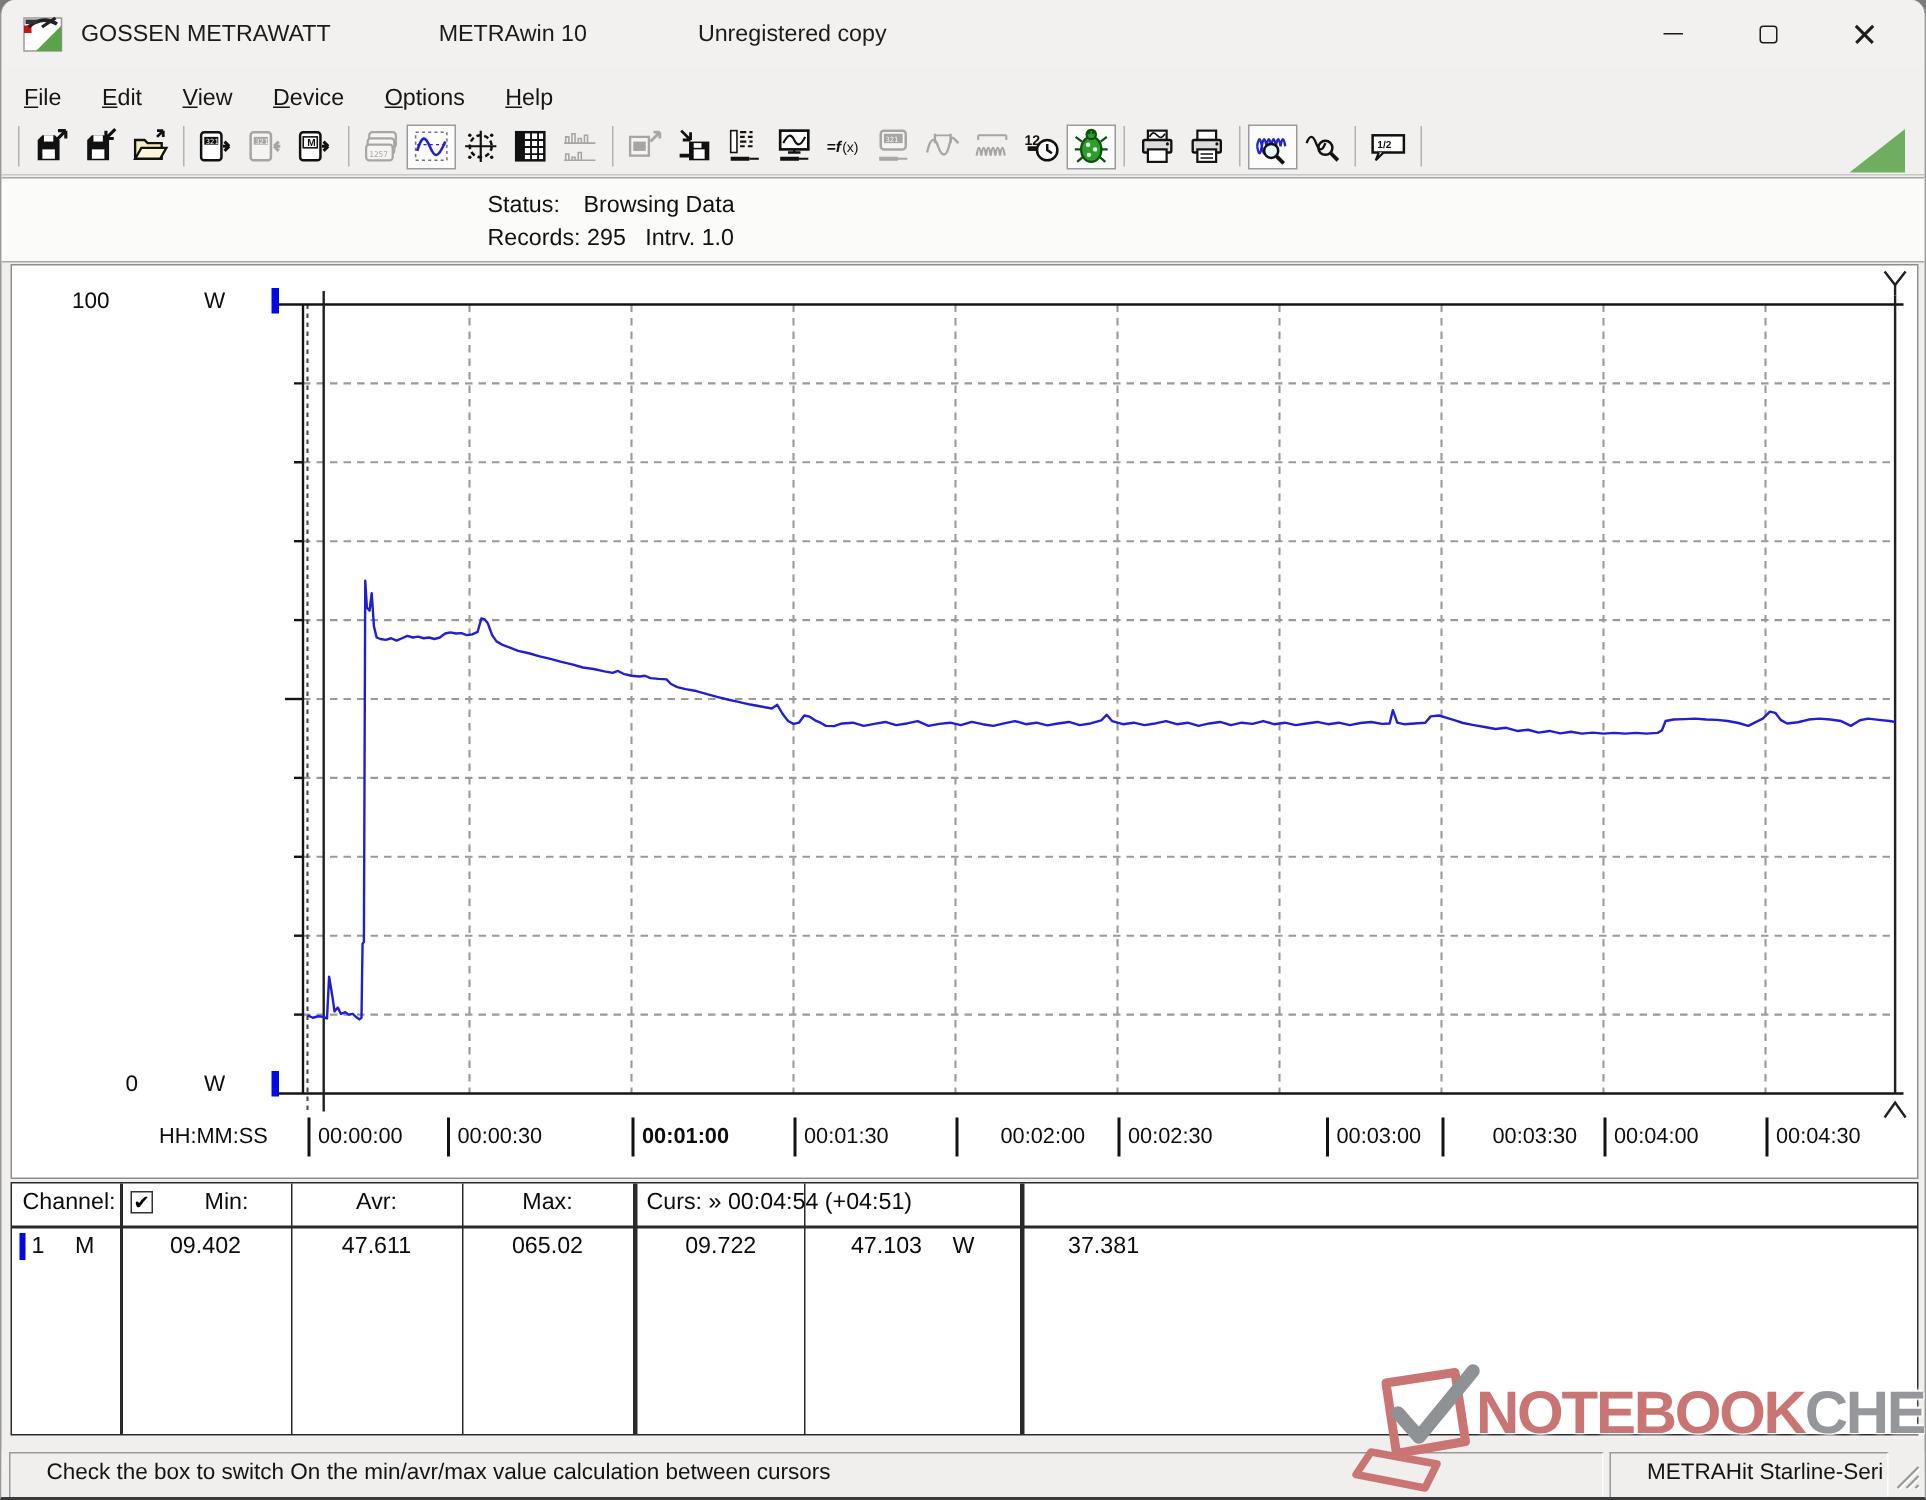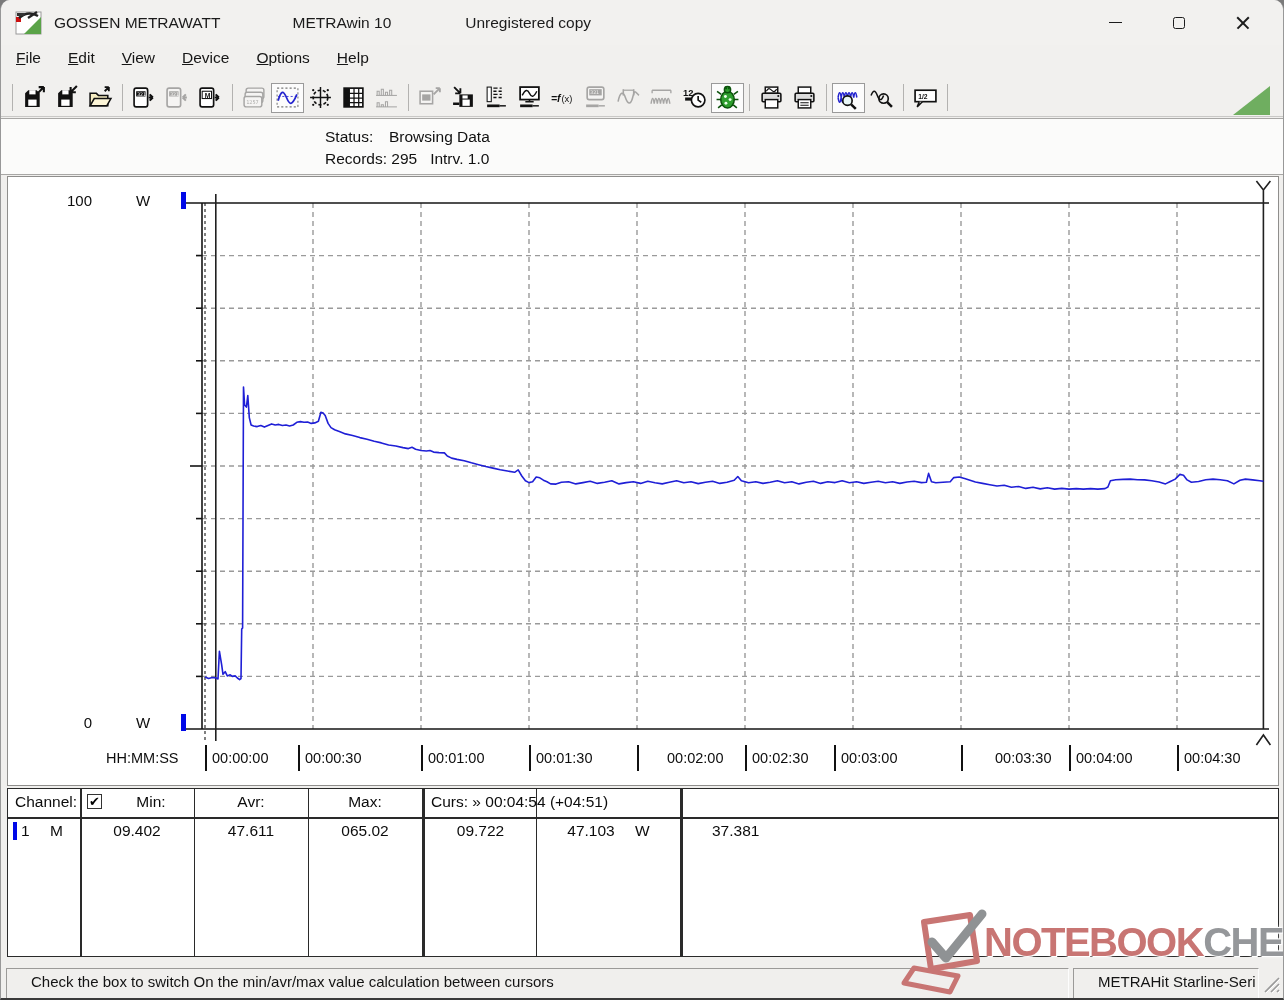--- a/index.html
+++ b/index.html
@@ -13,21 +13,21 @@
   .t2{margin-left:72px;}
   .t3{margin-left:74px;}
   .wcontrols{position:absolute;right:0;top:0;height:45px;display:flex;}
   .wbtn{width:64px;height:45px;display:flex;align-items:center;justify-content:center;}
   .min-glyph{width:13px;height:0;border-top:1.6px solid #1c1c1c;}
   .max-glyph{width:12px;height:12px;border:1.4px solid #1c1c1c;border-radius:2.5px;}
   .close-glyph{position:relative;width:14px;height:14px;}
   .close-glyph:before,.close-glyph:after{content:"";position:absolute;left:-1px;top:6px;width:16px;height:1.6px;background:#1c1c1c;}
   .close-glyph:before{transform:rotate(45deg);} .close-glyph:after{transform:rotate(-45deg);}
   
-  .menubar{position:absolute;left:0;top:45px;width:100%;height:34px;background:#f1f0ee;display:flex;align-items:flex-start;padding-left:6px;}
+  .menubar{position:absolute;left:0;top:45px;width:100%;height:34px;background:#f1f0ee;display:flex;align-items:flex-end;padding-left:6px;}
   .menu-item{font-size:15.5px;color:#161616;padding:4px 9px;margin-right:9px;}
   .menu-item .u{text-decoration:underline;}
   
   .toolbar{position:absolute;left:0;top:79px;width:100%;height:38px;background:#f1f0ee;border-bottom:1px solid #c9c8c6;display:flex;align-items:center;padding-left:6px;}
   .tsep{width:1px;height:27px;background:#b3b2b0;margin:0 5px;flex:0 0 auto;}
   .tbtn{width:33px;height:30px;display:flex;align-items:center;justify-content:center;flex:0 0 auto;border:1px solid transparent;}
   .tbtn svg{width:25px;height:25px;}
   .tbtn.active{background:#fcfcfc;border:1px solid #9a9a9a;}
   .tbtn.dis{opacity:.33;filter:grayscale(1);}
   .tri-green{position:absolute;right:13px;top:7px;width:0;height:0;border-right:37px solid #6fae60;border-top:29px solid transparent;}
@@ -378,35 +378,35 @@
         <line class="grid" x1="1169.0" y1="26" x2="1169.0" y2="552"></line>
         <line class="frame" x1="178" y1="26" x2="1261" y2="26"></line>
         <line class="frame" x1="178" y1="552" x2="1261" y2="552"></line>
         <line class="frame" x1="194" y1="26" x2="194" y2="552"></line>
         <line class="cursorln" x1="207.8" y1="17" x2="207.8" y2="564"></line>
         <line class="cursorln" x1="1255.4" y1="20" x2="1255.4" y2="552"></line>
         <path class="cursorln" d="M1248.4,4 L1255.4,13 L1262.4,4 M1255.4,13 L1255.4,20" fill="none"></path>
         <path class="cursorln" d="M1248.4,568 L1255.4,558 L1262.4,568" fill="none"></path>
         <polyline class="curve" points="197.0,499.9 200.6,501.5 204.2,500.5 207.8,500.9 210.0,502.0 211.4,474.2 213.6,487.3 215.0,497.3 217.2,494.7 219.3,498.9 222.2,497.8 224.4,499.4 227.2,498.9 229.4,501.0 231.6,502.6 233.0,501.5 233.7,452.1 234.6,451.0 235.5,210.1 236.6,228.0 238.4,230.1 239.8,218.5 241.3,240.6 243.1,248.0 245.6,249.0 249.2,249.6 252.8,248.5 256.4,250.1 260.0,248.5 263.6,246.9 267.2,248.0 270.8,247.4 274.4,248.5 278.0,248.0 281.6,249.0 285.2,248.0 288.8,245.3 292.4,244.6 296.0,245.3 299.6,245.1 303.2,246.4 306.8,245.9 310.4,244.3 312.9,235.3 315.1,235.9 317.2,238.5 320.1,246.4 323.0,250.6 326.6,252.7 332.0,254.8 337.4,256.9 344.6,258.5 351.8,260.6 359.0,262.2 366.2,264.3 373.4,265.9 380.6,268.0 387.8,269.0 395.0,270.6 400.4,271.6 404.0,270.3 407.6,272.2 413.0,273.5 418.4,274.0 422.0,273.5 425.6,275.1 431.0,275.6 436.4,275.9 439.3,279.0 443.6,281.1 449.0,282.4 456.2,283.7 463.4,285.8 470.6,287.7 477.8,289.5 485.0,291.1 492.2,292.7 499.4,294.0 506.6,295.3 510.2,292.9 513.8,299.0 517.4,303.7 521.0,305.6 524.6,304.8 528.2,300.0 531.8,300.8 535.4,303.2 539.0,304.8 542.6,306.9 548.0,307.1 553.4,305.3 560.6,304.8 567.8,306.9 575.0,305.6 582.2,304.3 589.4,306.4 596.6,305.3 603.8,303.7 611.0,306.9 618.2,305.6 625.4,304.8 632.6,306.4 639.8,304.3 647.0,305.8 654.2,306.9 661.4,305.3 668.6,303.7 675.8,305.8 683.0,304.8 690.2,306.6 697.4,305.3 704.6,304.3 711.8,306.4 719.0,305.3 726.2,303.2 729.8,299.5 733.4,303.7 740.6,305.8 747.8,304.8 755.0,306.4 762.2,305.3 769.4,303.7 776.6,305.8 783.8,304.8 791.0,306.9 798.2,305.3 805.4,304.3 812.6,306.4 819.8,304.8 827.0,305.6 834.2,303.7 841.4,305.8 848.6,304.8 855.8,306.4 863.0,305.3 870.2,304.3 877.4,305.8 884.6,304.8 891.8,306.4 899.0,305.0 906.2,304.3 913.4,305.6 918.4,305.3 920.6,296.4 923.5,304.8 927.8,305.8 935.0,305.3 942.2,304.8 945.8,300.6 951.2,300.0 956.6,301.6 962.0,303.2 967.4,305.0 974.6,306.4 981.8,307.7 989.0,309.0 996.2,308.2 1003.4,310.3 1010.6,309.5 1017.8,311.4 1025.0,310.3 1032.2,311.9 1039.4,310.8 1046.6,312.1 1053.8,311.4 1061.0,312.1 1068.2,311.6 1075.4,312.1 1082.6,311.6 1089.8,312.1 1097.0,311.6 1099.9,310.0 1102.4,303.7 1107.8,302.7 1115.0,302.4 1122.2,302.1 1129.4,302.7 1136.6,302.9 1143.8,303.7 1151.0,305.0 1157.5,306.9 1161.8,304.8 1167.2,302.1 1171.9,297.4 1175.5,298.2 1179.1,302.9 1183.4,305.3 1190.6,304.5 1197.8,302.7 1205.0,302.1 1212.2,302.7 1219.4,303.7 1225.9,306.9 1232.0,303.2 1237.4,302.1 1244.6,302.9 1251.8,303.7 1255.4,304.3"></polyline>
       </svg>
-    <div class="ylab" style="left:40px;top:15px;width:44px;text-align:right;">100</div>
+    <div class="ylab" style="left:40px;top:15px;width:44px;">100</div>
     <div class="ylab" style="left:128px;top:15px;">W</div>
     <div class="bluemark" style="left:173px;top:15px;"></div>
     <div class="ylab" style="left:40px;top:537px;width:44px;text-align:right;">0</div>
     <div class="ylab" style="left:128px;top:537px;">W</div>
     <div class="bluemark" style="left:173px;top:537px;"></div>
     <div class="xlabels" id="xlabels">
       <div class="xcaption" style="left:98px;">HH:MM:SS</div>
     <div class="xtick" style="left: 197px;">00:00:00</div>
         <div class="xtick" style="left: 290px;">00:00:30</div>
-        <div class="xtick" style="left: 413px;">00:01:00</div>
+        <div class="xtick" style="left: 413px; font-weight: bold;">00:01:00</div>
         <div class="xtick" style="left: 521px;">00:01:30</div>
         <div class="xtick" style="left: 629px; padding-left: 28px;">00:02:00</div>
         <div class="xtick" style="left: 737px;">00:02:30</div>
-        <div class="xtick" style="left: 826px;">00:03:00</div>
+        <div class="xtick" style="left: 876px;">00:03:00</div>
         <div class="xtick" style="left: 953px; padding-left: 32px;">00:03:30</div>
         <div class="xtick" style="left: 1061px;">00:04:00</div>
         <div class="xtick" style="left: 1169px;">00:04:30</div>
       </div>
   </div>
 
   <div class="ctable">
     <div class="ct-hline"></div>
     <div class="ct-v" style="left:72px;width:1.6px;"></div>
     <div class="ct-v" style="left:186px;width:1.2px;"></div>

